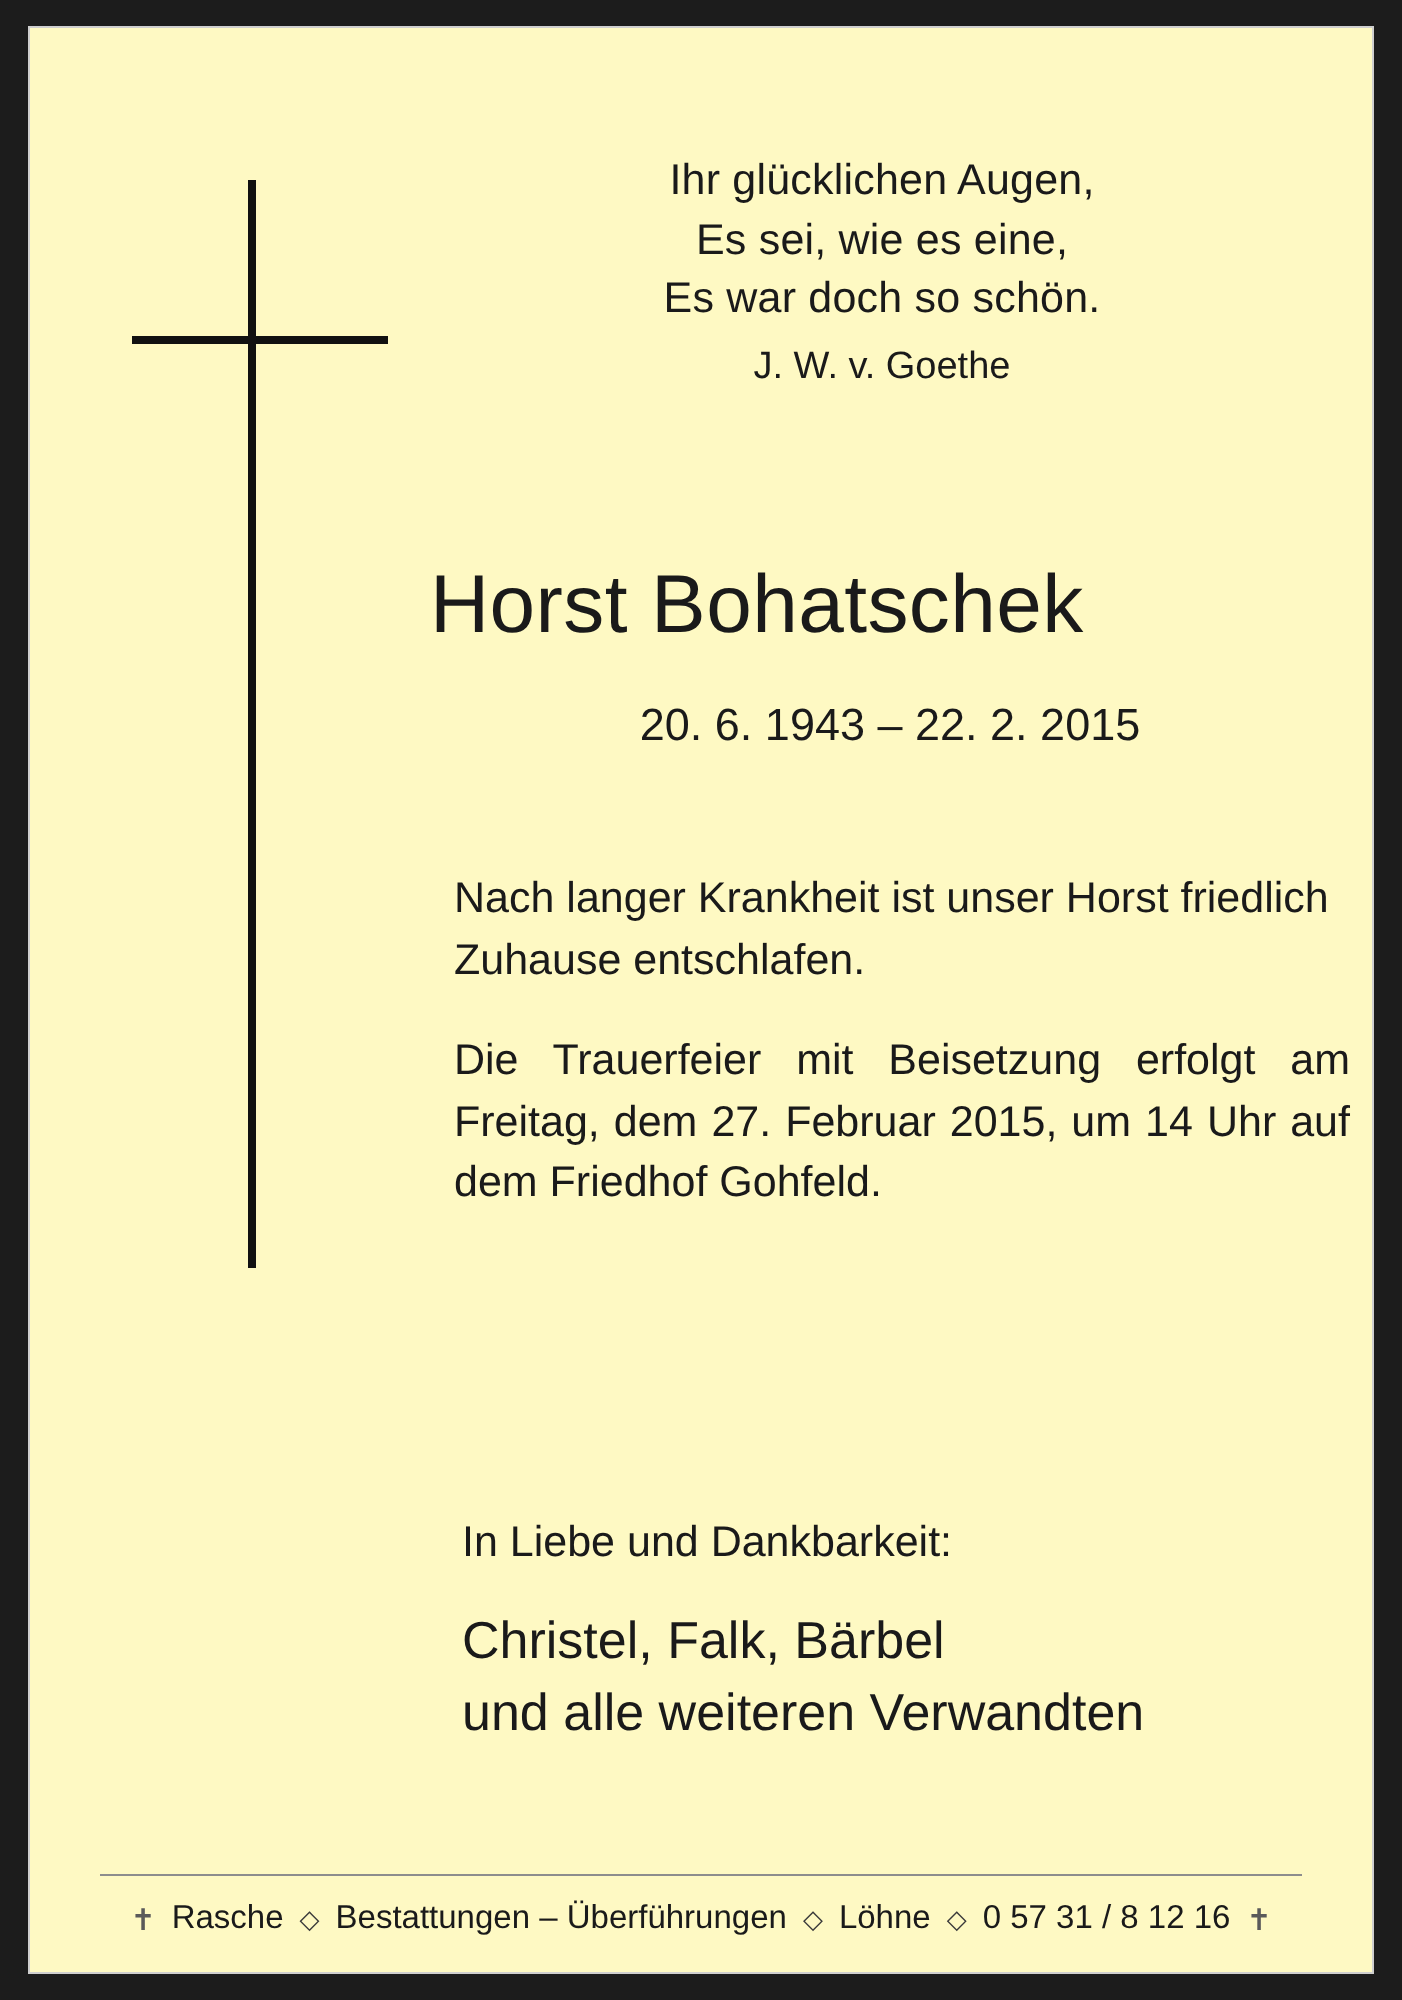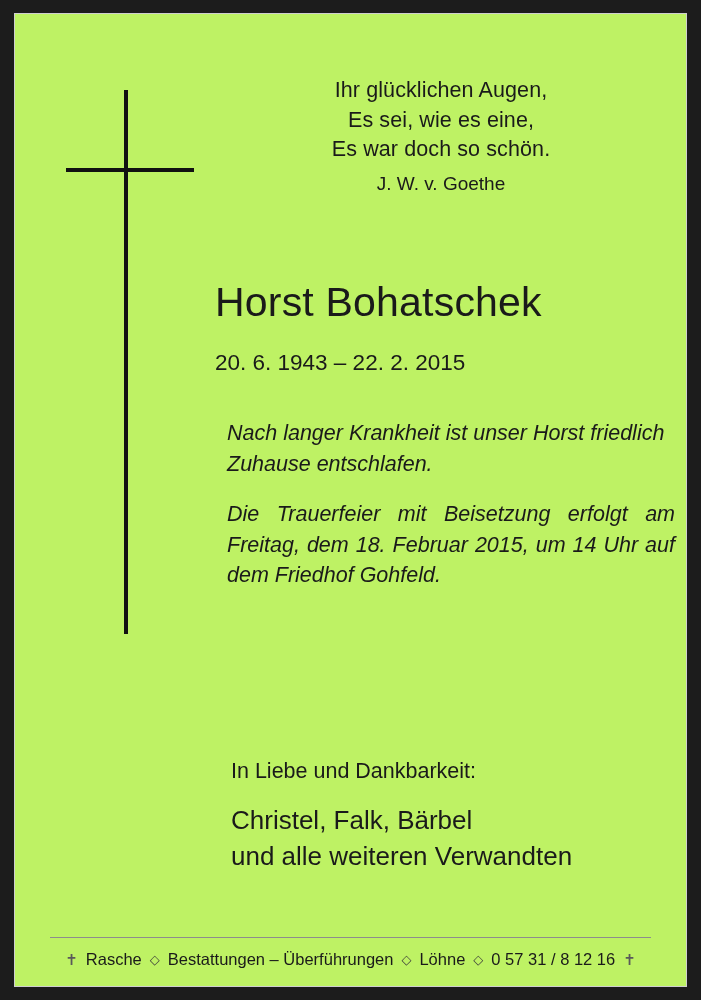--- a/index.html
+++ b/index.html
@@ -12,21 +12,21 @@
     background: #1c1c1c;
     font-family: "Liberation Sans", sans-serif;
     overflow: hidden;
   }
   .notice {
     position: absolute;
     left: 14px;
     top: 13px;
     width: 673px;
     height: 974px;
-    background: #bef264;
+    background: #fef9c3;
     border: 1px solid #cfcfcf;
     box-sizing: border-box;
   }
   
   .cross {
     position: absolute;
     left: 40px;
     top: 60px;
     width: 160px;
     height: 560px;
@@ -75,32 +75,31 @@
     font-size: 41px;
     line-height: 48px;
     color: #1a1a1a;
     letter-spacing: 0.2px;
   }
   .dates {
     position: absolute;
     left: 200px;
     top: 336px;
     width: 460px;
-    text-align: left;
+    text-align: center;
     font-size: 22.5px;
     color: #1a1a1a;
   }
   
   .body-text {
     position: absolute;
     left: 212px;
-    top: 404px;
+    top: 420px;
     width: 448px;
     color: #1a1a1a;
-    font-style: italic;
   }
   .body-text p {
     margin: 0 0 20px 0;
     font-size: 21.5px;
     line-height: 30.5px;
   }
   .body-text p.justify {
     text-align: justify;
   }
   .body-text p.last {
@@ -168,21 +167,21 @@
     <div class="line">Es sei, wie es eine,</div>
     <div class="line">Es war doch so schön.</div>
     <div class="author">J. W. v. Goethe</div>
   </div>
 
   <div class="name">Horst Bohatschek</div>
   <div class="dates">20. 6. 1943  –  22. 2. 2015</div>
 
   <div class="body-text">
     <p>Nach langer Krankheit ist unser Horst friedlich Zuhause entschlafen.</p>
-    <p class="justify">Die Trauerfeier mit Beisetzung erfolgt am Freitag, dem 18. Februar 2015, um 14 Uhr auf dem Friedhof Gohfeld.</p>
+    <p class="justify">Die Trauerfeier mit Beisetzung erfolgt am Freitag, dem 27. Februar 2015, um 14 Uhr auf dem Friedhof Gohfeld.</p>
   </div>
 
   <div class="closing">
     <div class="intro">In Liebe und Dankbarkeit:</div>
     <div class="names">Christel, Falk, Bärbel</div>
     <div class="names">und alle weiteren Verwandten</div>
   </div>
 
   <div class="footer-rule"></div>
 

